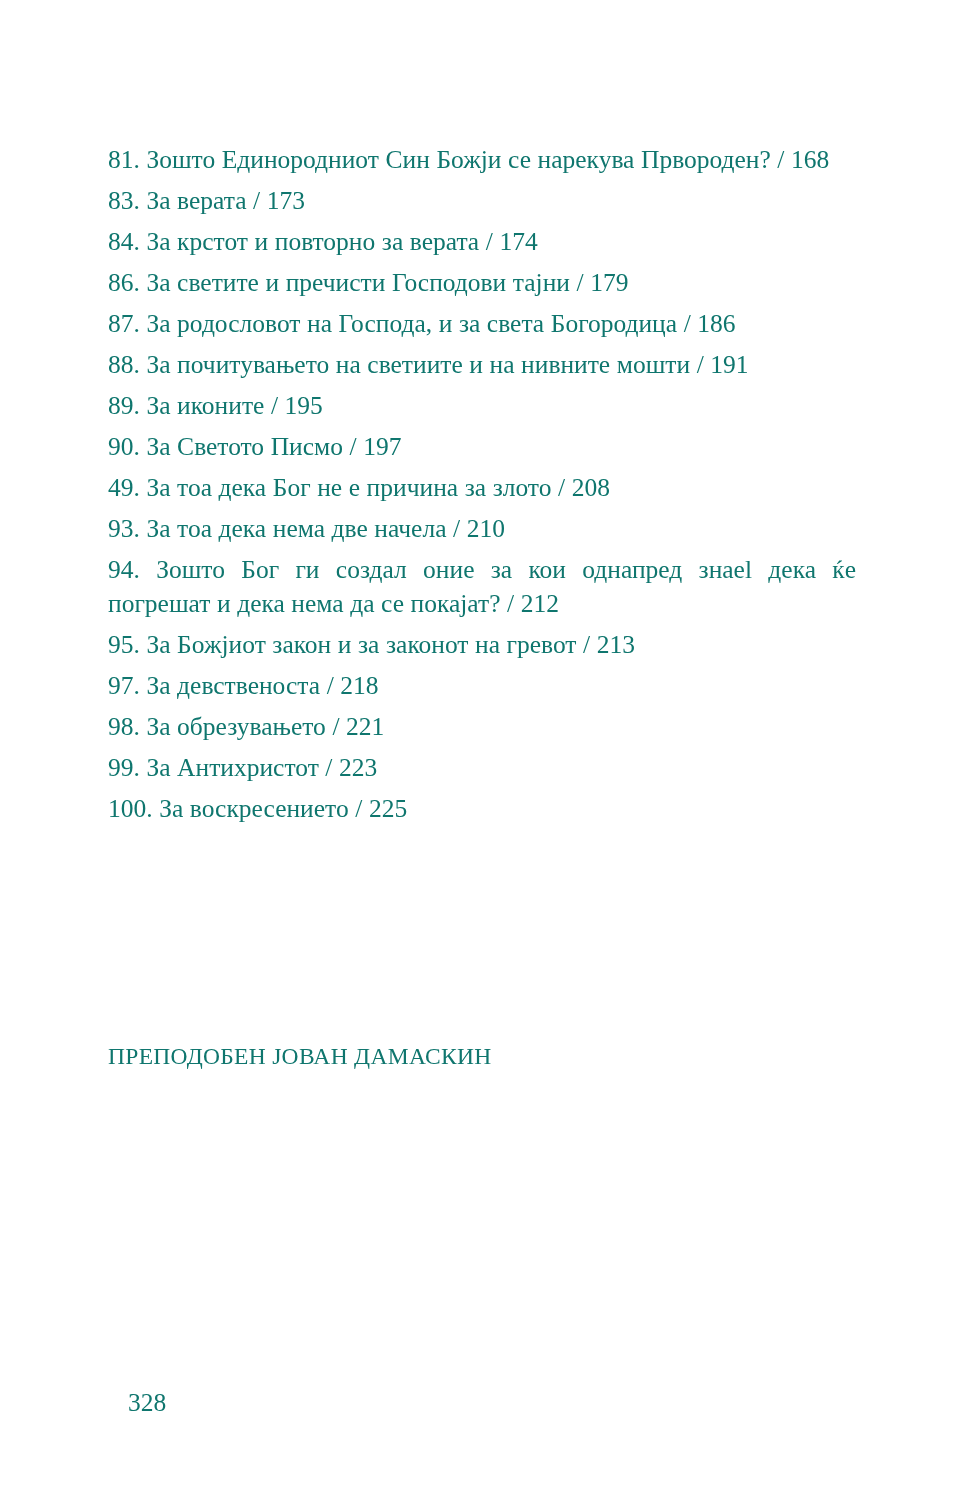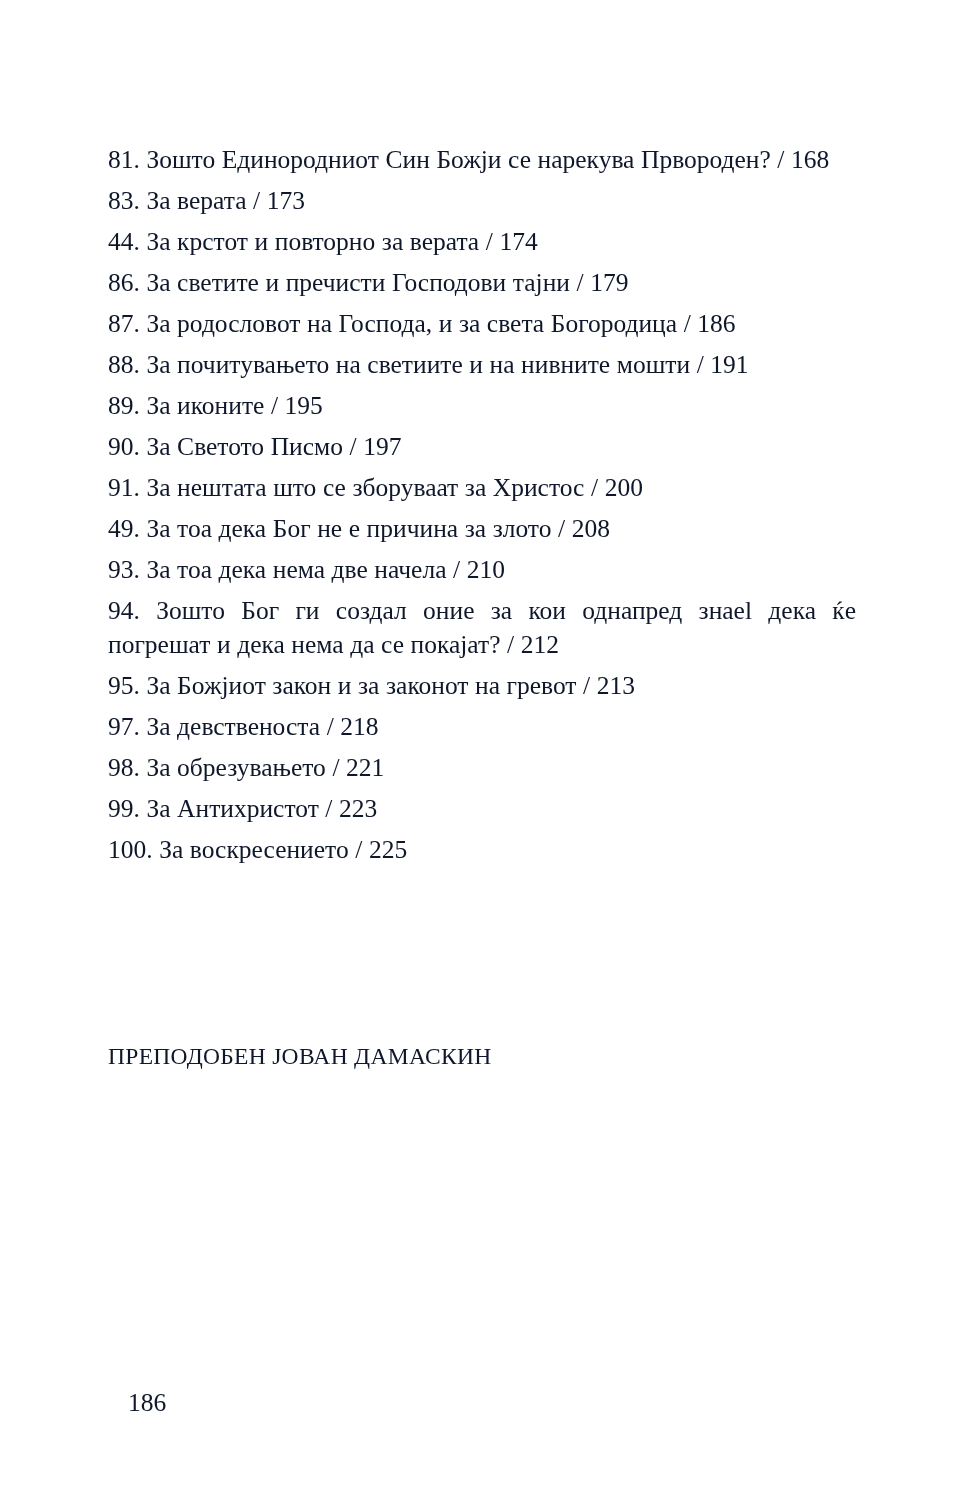--- a/index.html
+++ b/index.html
@@ -10,21 +10,21 @@
   }
 
   .page {
     position: relative;
     width: 976px;
     height: 1502px;
     background: #ffffff;
     box-sizing: border-box;
     overflow: hidden;
     font-family: "Liberation Serif", "DejaVu Serif", serif;
-    color: #0f172a;
+    color: #0f766e;
   }
 
   
   .text-block {
     position: absolute;
     left: 108px;
     top: 143px;
     width: 748px;
   }
 
@@ -66,34 +66,33 @@
   }
 </style>
 </head>
 <body>
 
 <div class="page">
 
   <div class="text-block">
     <p class="toc-entry">81. Зошто Единородниот Син Божји се нарекува Првороден? / 168</p>
     <p class="toc-entry">83. За верата / 173</p>
-    <p class="toc-entry">44. За крстот и повторно за верата / 174</p>
+    <p class="toc-entry">84. За крстот и повторно за верата / 174</p>
     <p class="toc-entry">86. За светите и пречисти Господови тајни / 179</p>
     <p class="toc-entry">87. За родословот на Господа, и за света Богородица / 186</p>
     <p class="toc-entry">88. За почитувањето на светиите и на нивните мошти / 191</p>
     <p class="toc-entry">89. За иконите / 195</p>
     <p class="toc-entry">90. За Светото Писмо / 197</p>
-    <p class="toc-entry">91. За нештата што се зборуваат за Христос / 200</p>
     <p class="toc-entry">49. За тоа дека Бог не е причина за злото / 208</p>
     <p class="toc-entry">93. За тоа дека нема две начела / 210</p>
     <p class="toc-entry">94. Зошто Бог ги создал оние за кои однапред знael дека ќе погрешат и дека нема да се покајат? / 212</p>
     <p class="toc-entry">95. За Божјиот закон и за законот на гревот / 213</p>
     <p class="toc-entry">97. За девственоста / 218</p>
     <p class="toc-entry">98. За обрезувањето / 221</p>
     <p class="toc-entry">99. За Антихристот / 223</p>
     <p class="toc-entry">100. За воскресението / 225</p>
   </div>
 
   <p class="section-heading">ПРЕПОДОБЕН ЈОВАН ДАМАСКИН</p>
 
-  <div class="page-number">186</div>
+  <div class="page-number">328</div>
 
 </div>
 
 </body></html>

